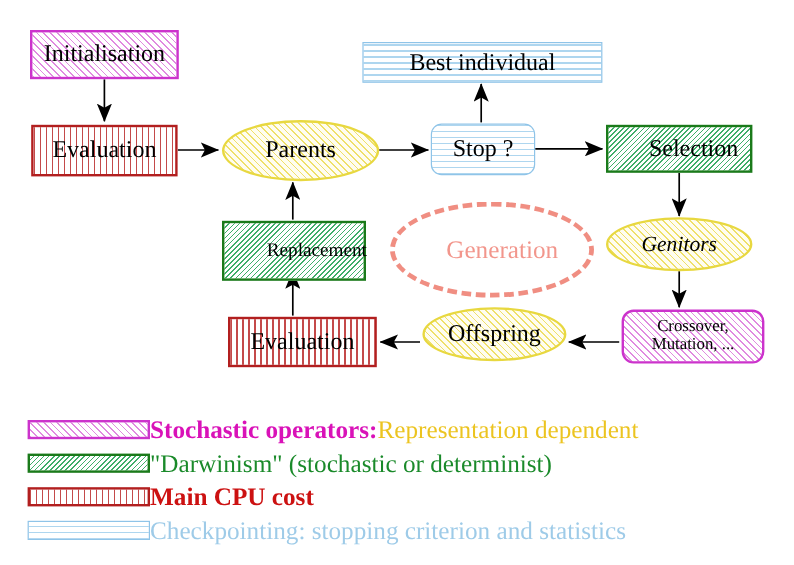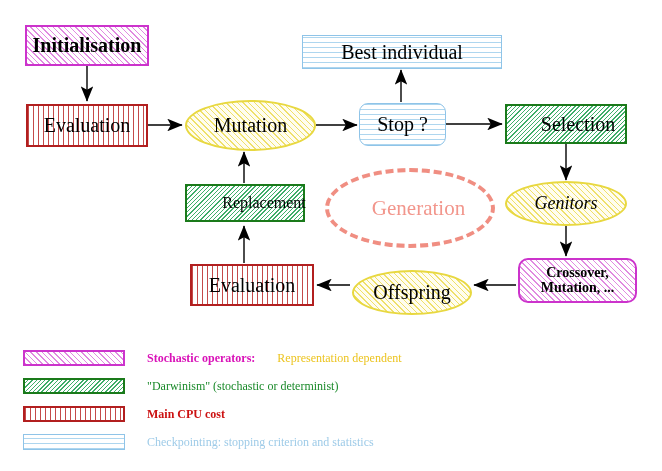--- a/index.html
+++ b/index.html
@@ -30,21 +30,20 @@
   }
 
   
   .pat-magenta {
     border: 2px solid #cc33cc;
     background-color: #ffffff;
     background-image: repeating-linear-gradient(
         45deg,
         #e08ae0 0px, #e08ae0 1px,
         rgba(255,255,255,0) 1px, rgba(255,255,255,0) 4px);
-    font-weight: bold;
   }
   .pat-green {
     border: 2px solid #1a7a1a;
     background-color: #ffffff;
     background-image: repeating-linear-gradient(
         -45deg,
         #3fae6a 0px, #3fae6a 1px,
         rgba(255,255,255,0) 1px, rgba(255,255,255,0) 3px);
   }
   .pat-red {
@@ -105,22 +104,21 @@
     display: flex;
     align-items: center;
   }
   .swatch {
     width: 102px;
     height: 16px;
     box-sizing: border-box;
     flex: 0 0 auto;
   }
   .legend-text {
-    margin-left: 22px;
-    font-size: 12px;
+    font-size: 21px;
     white-space: pre;
   }
   .lt-magenta { color: #d912b8; font-weight: bold; }
   .lt-gold    { color: #ecc420; }
   .lt-green   { color: #1a8a2a; }
   .lt-red     { color: #cc1111; font-weight: bold; }
   .lt-blue    { color: #9ecbe8; }
 
   .node-lbl { display: block; }
   .fs-20 { font-size: 20px; }
@@ -167,21 +165,21 @@
 
   <div class="node pat-magenta fs-20" style="left:25px;top:25px;width:124px;height:41px;">
     <span class="node-lbl">Initialisation</span>
   </div>
 
   <div class="node pat-red fs-20" style="left:26px;top:104px;width:122px;height:43px;">
     <span class="node-lbl">Evaluation</span>
   </div>
 
   <div class="node pat-yellow ellipse fs-20" style="left:185px;top:100px;width:131px;height:51px;">
-    <span class="node-lbl">Mutation</span>
+    <span class="node-lbl">Parents</span>
   </div>
 
   <div class="node pat-blue fs-20" style="left:302px;top:35px;width:200px;height:34px;">
     <span class="node-lbl">Best individual</span>
   </div>
 
   <div class="node pat-blue rounded fs-20" style="left:359px;top:103px;width:87px;height:43px;">
     <span class="node-lbl">Stop ?</span>
   </div>
 
@@ -191,29 +189,29 @@
 
   <div class="node pat-yellow ellipse fs-18" style="left:505px;top:181px;width:122px;height:45px;">
     <span class="node-lbl">Genitors</span>
   </div>
 
   <div class="node pat-magenta fs-14" style="left:518px;top:258px;width:119px;height:45px;border-radius:10px;">
     <span class="node-lbl">Crossover,
 Mutation, ...</span>
   </div>
 
-  <div class="node pat-yellow ellipse fs-20" style="left:352px;top:270px;width:120px;height:45px;">
+  <div class="node pat-yellow ellipse fs-20" style="left:352px;top:256px;width:120px;height:45px;">
     <span class="node-lbl">Offspring</span>
   </div>
 
   <div class="node pat-red fs-20" style="left:190px;top:264px;width:124px;height:42px;">
     <span class="node-lbl">Evaluation</span>
   </div>
 
-  <div class="node pat-green fs-16" style="left:185px;top:184px;width:120px;height:38px;padding-left:38px;">
+  <div class="node pat-green fs-16" style="left:185px;top:184px;width:120px;height:50px;padding-left:38px;">
     <span class="node-lbl">Replacement</span>
   </div>
 
   <div class="gen-ellipse" style="left:325px;top:168px;width:170px;height:80px;">
     <span class="gen-label">Generation</span>
   </div>
 
   <div id="legend">
 
     <div class="legend-row" style="top:10px;">

